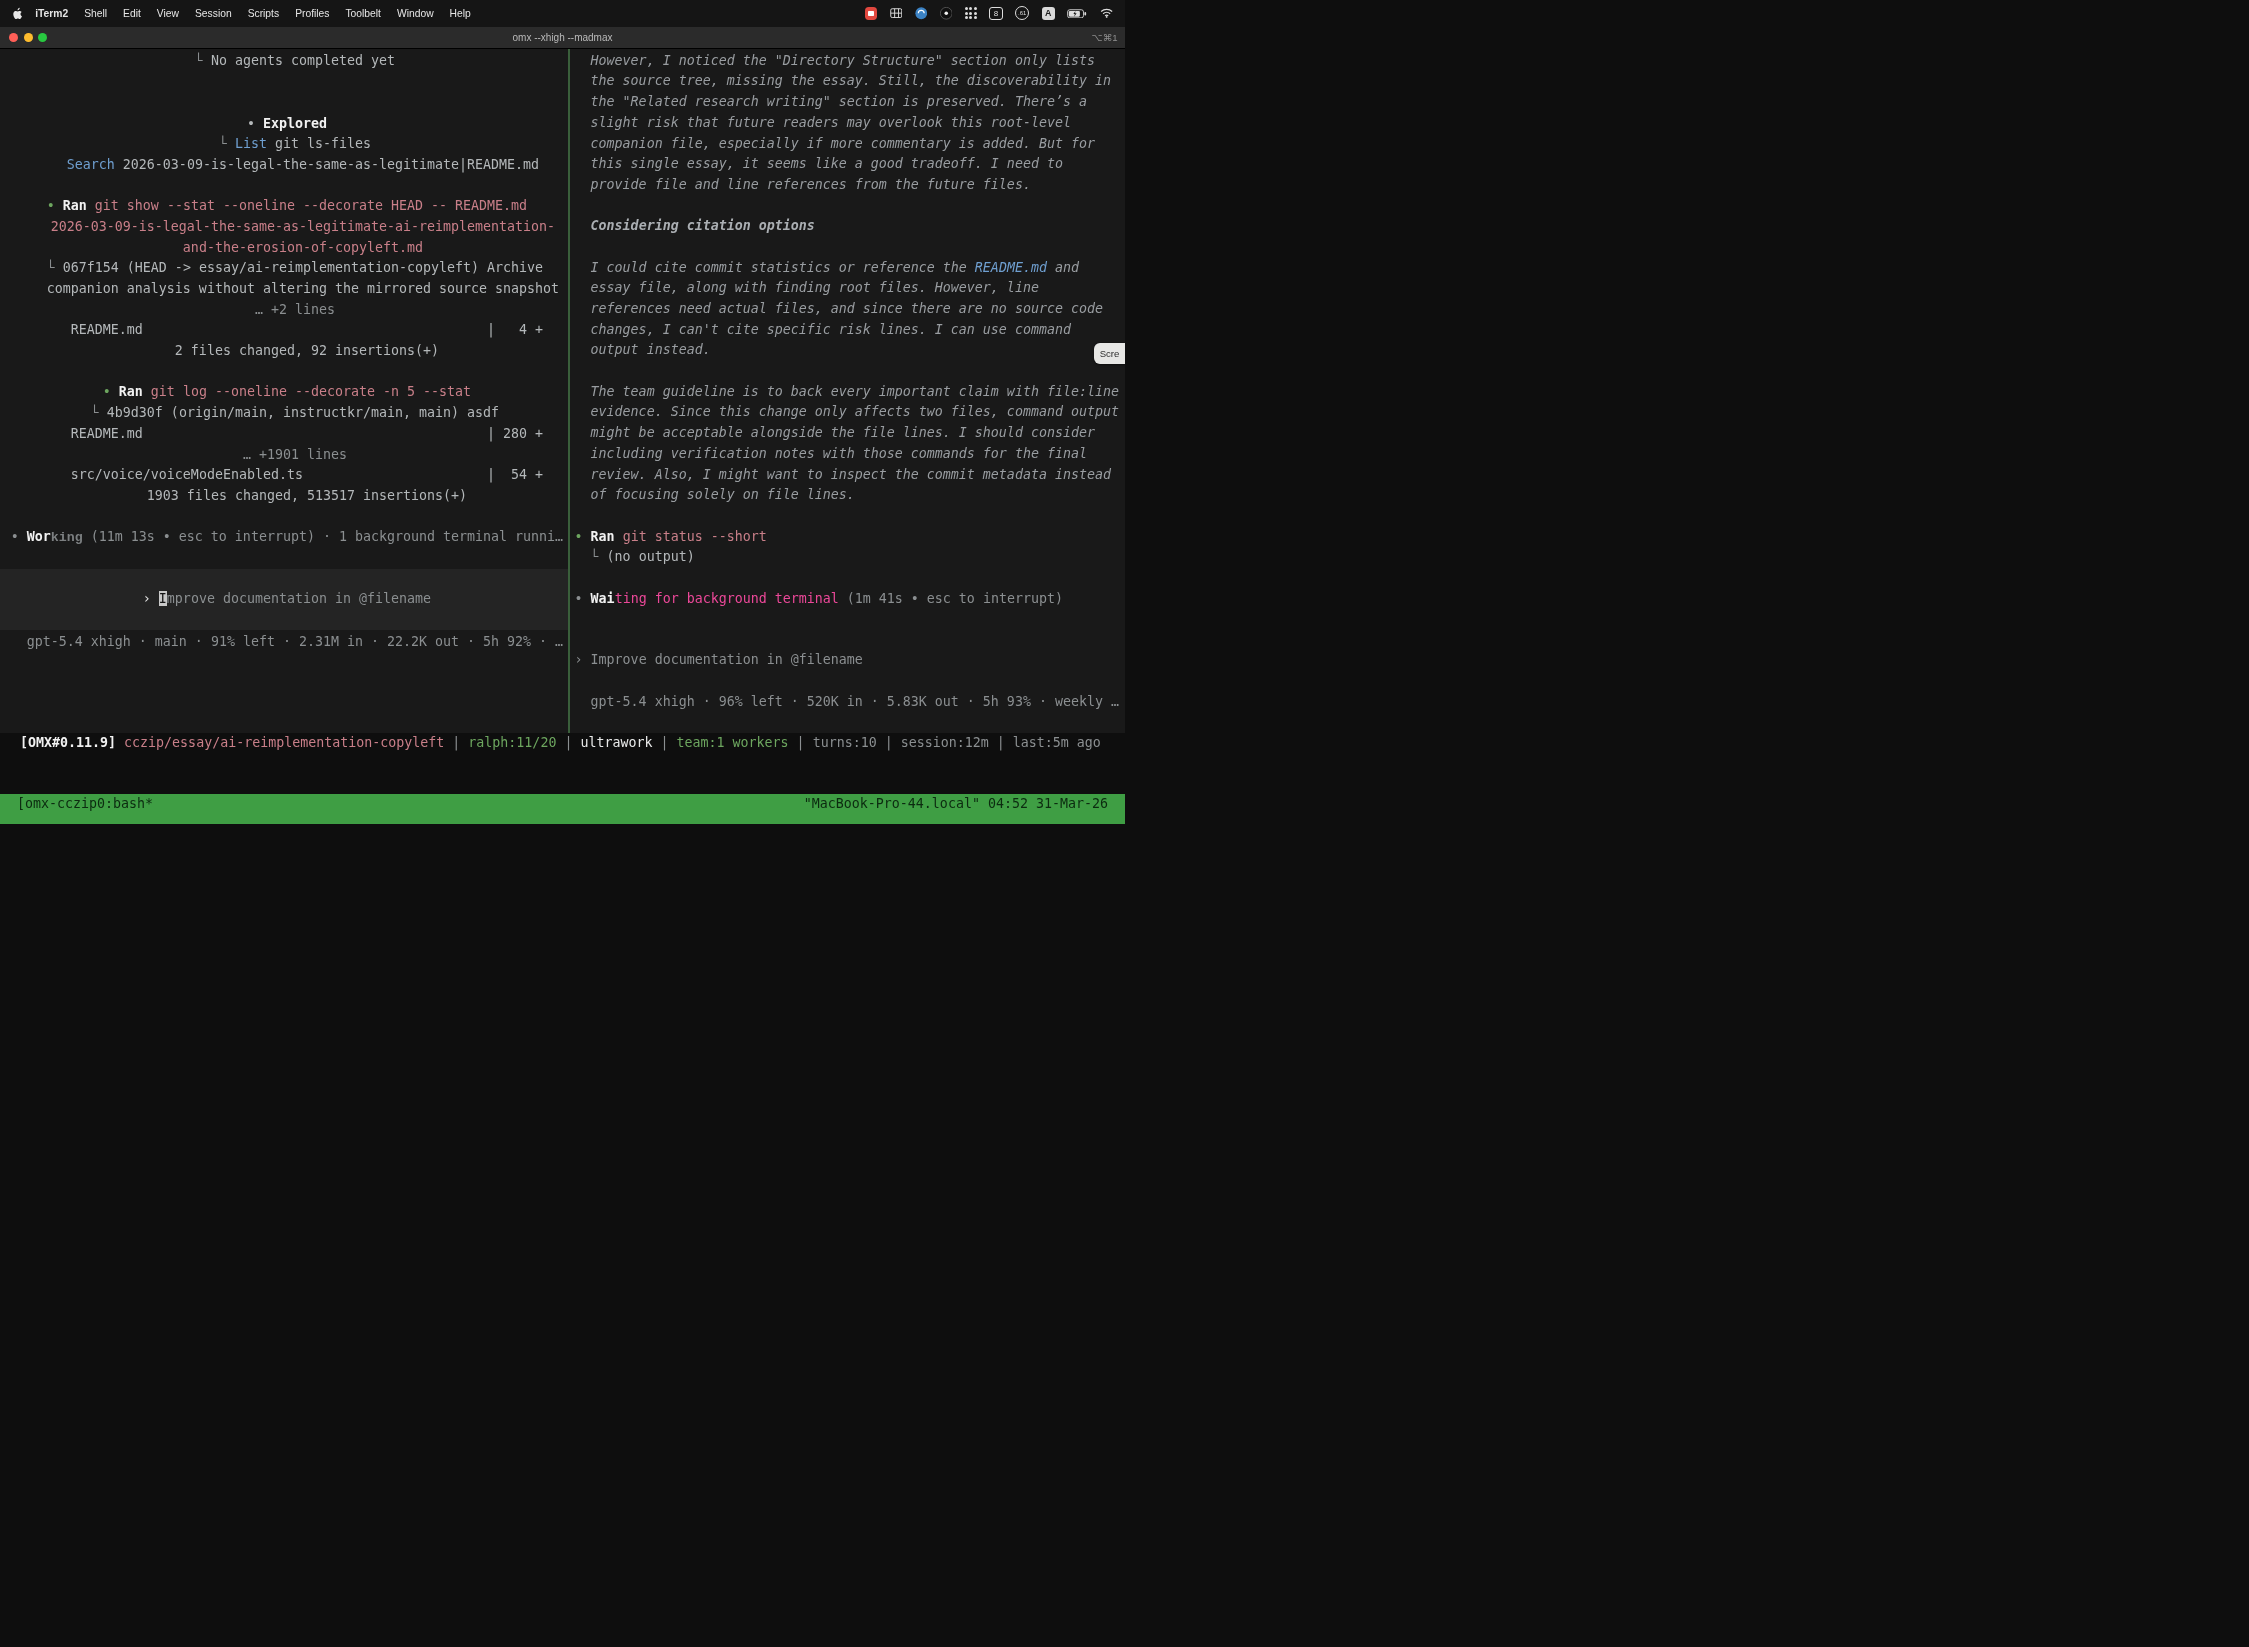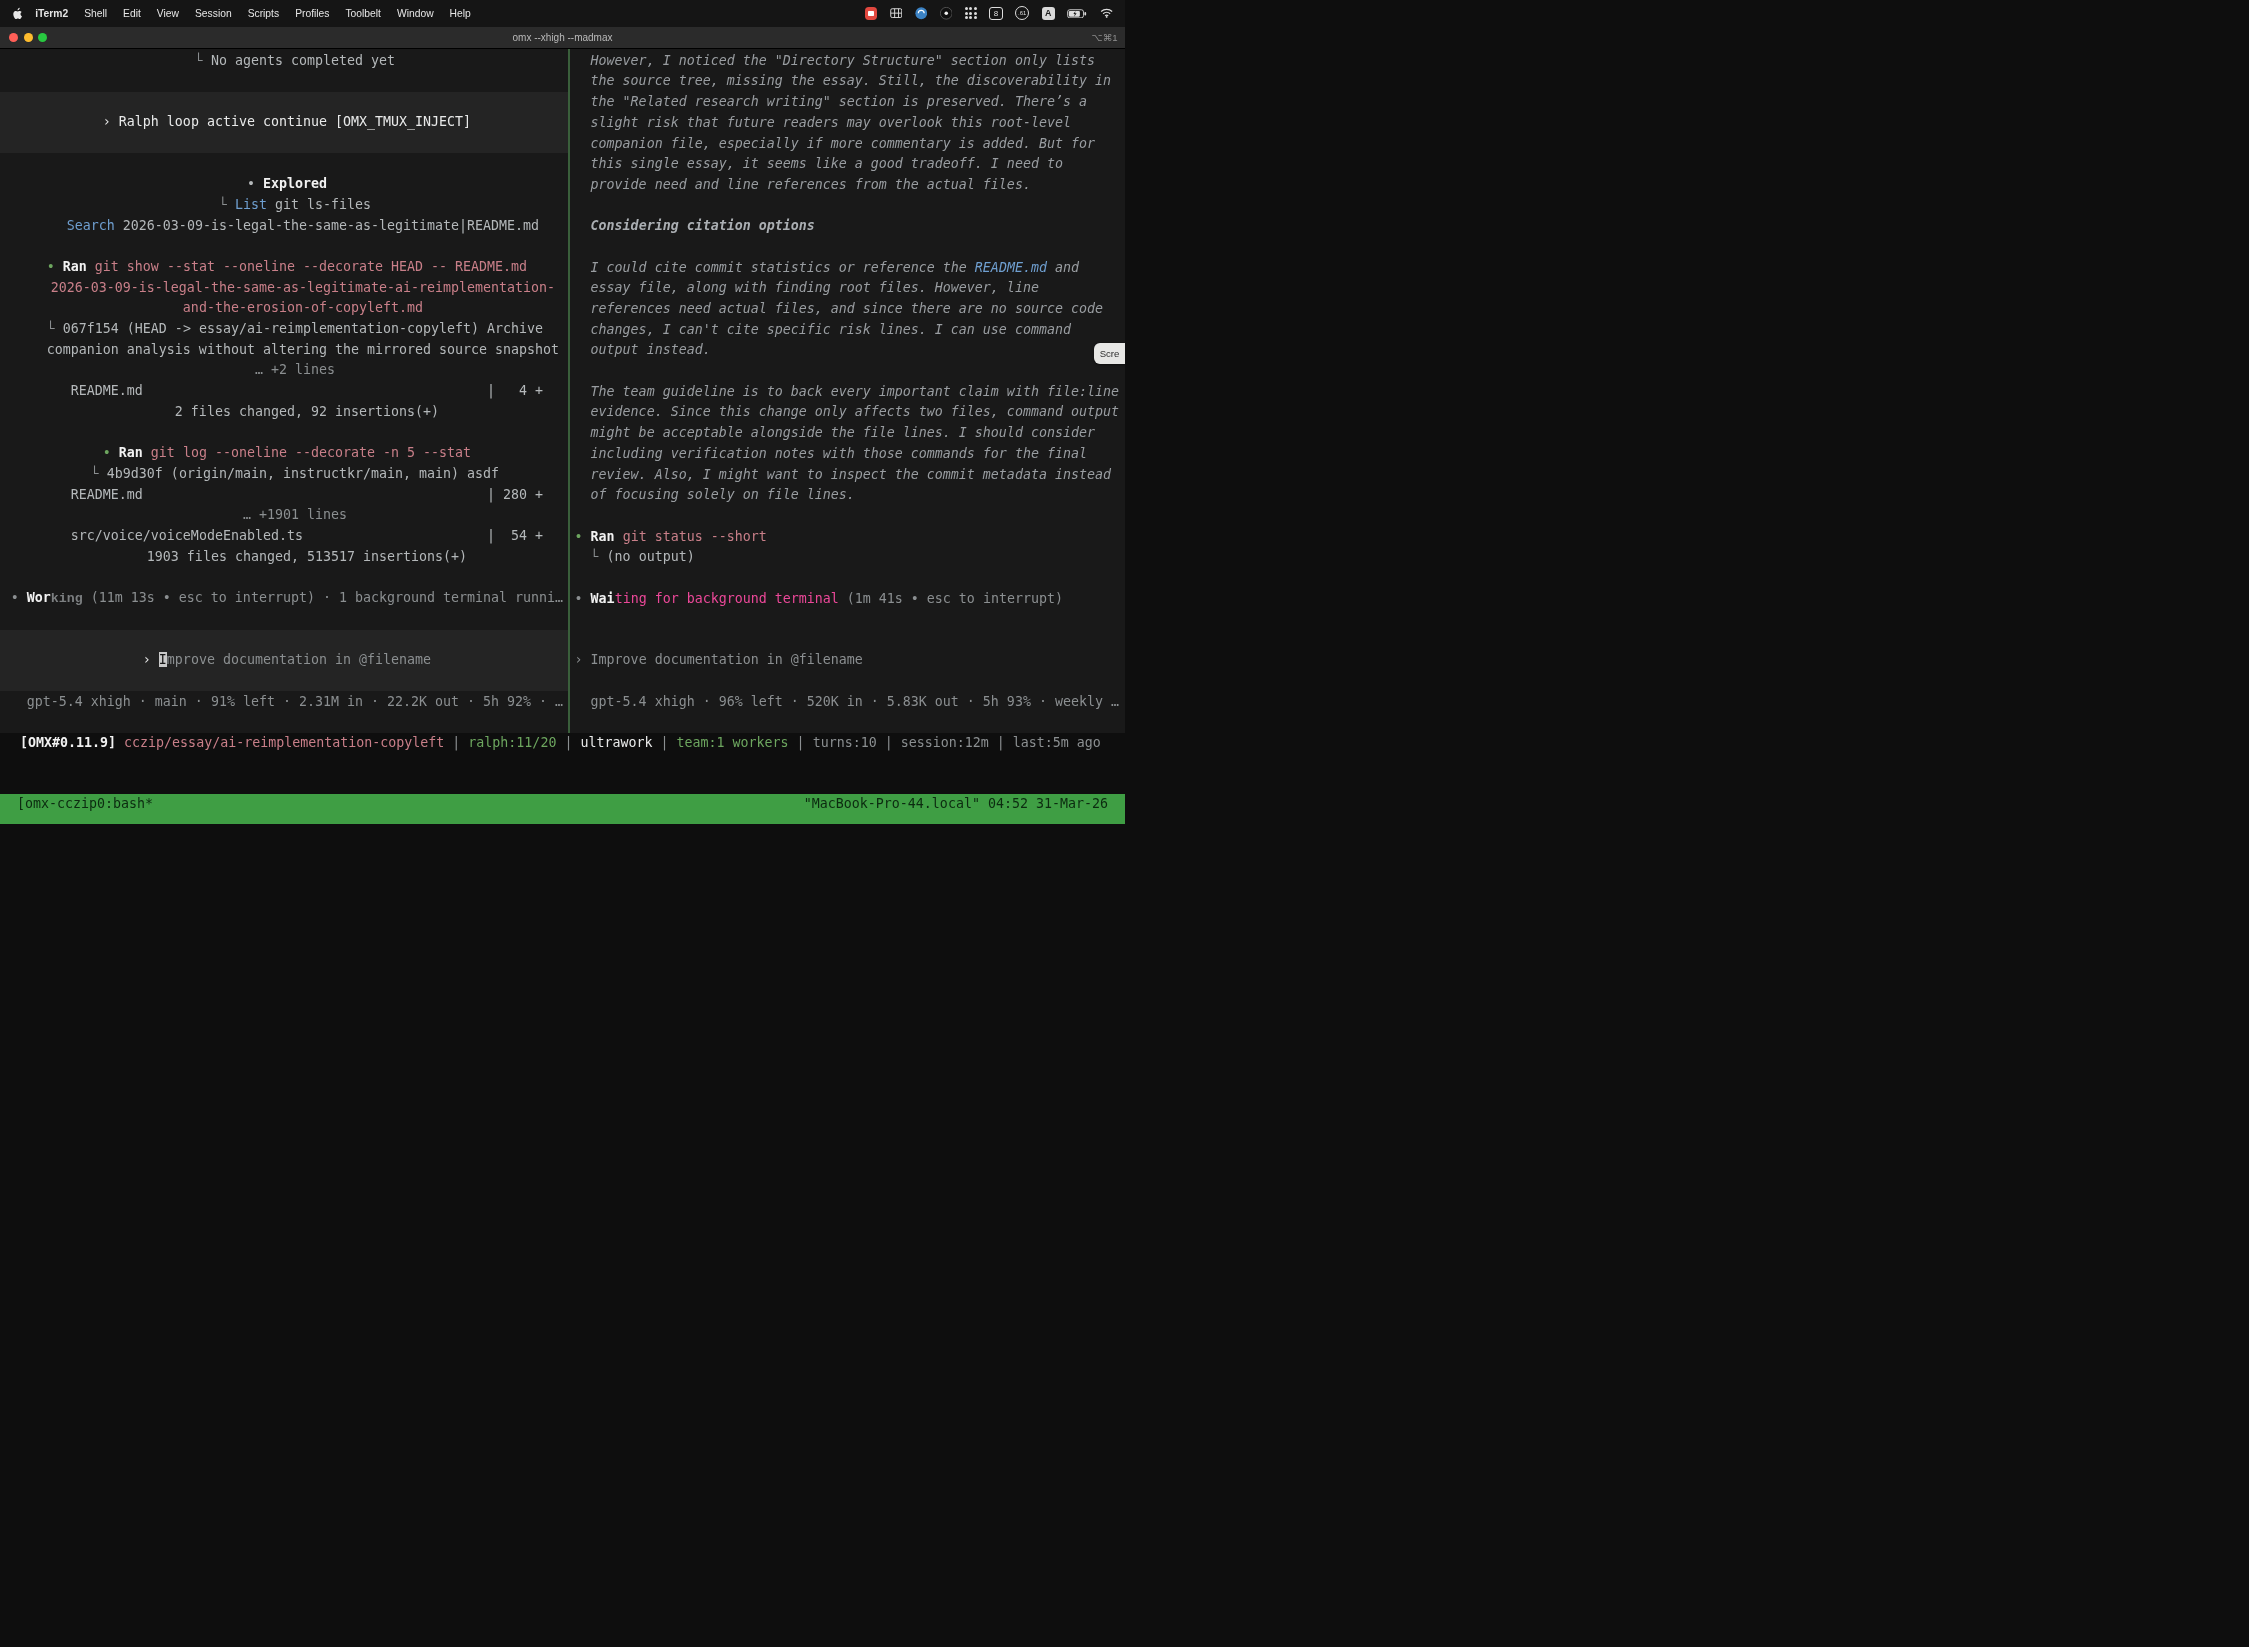--- a/index.html
+++ b/index.html
@@ -149,23 +149,20 @@
     <span class="light g"></span>
   </div>
   <div class="wtitle">omx --xhigh --madmax</div>
   <div class="wshort">⌥⌘1</div>
 </div>
 
 <div class="panes">
   <div class="pane pane-left" id="pane-left">
       <div class="tline"><span class="s-dim">  └ </span><span class="s-fg">No agents completed yet</span></div>
       <div class="gap" style="height: 20.7px;"></div>
-      <div class="tbox">
-        <div class="tline"><span class="s-bri">› </span><span class="s-bri">Ralph loop active continue [OMX_TMUX_INJECT]</span></div>
-      </div>
       <div class="gap" style="height: 21.4px;"></div>
       <div class="tline"><span class="s-fg">• </span><span class="s-brib">Explored</span></div>
       <div class="tline"><span class="s-dim">  └ </span><span class="s-blue">List</span><span class="s-fg"> git ls-files</span></div>
       <div class="tline"><span class="s-fg">    </span><span class="s-blue">Search</span><span class="s-fg"> 2026-03-09-is-legal-the-same-as-legitimate|README.md</span></div>
       <div class="tline"></div>
       <div class="tline"><span class="s-grn">• </span><span class="s-brib">Ran</span><span class="s-fg"> </span><span class="s-rose">git show --stat --oneline --decorate HEAD -- README.md</span></div>
       <div class="tline"><span class="s-rose">    2026-03-09-is-legal-the-same-as-legitimate-ai-reimplementation-</span></div>
       <div class="tline"><span class="s-rose">    and-the-erosion-of-copyleft.md</span></div>
       <div class="tline"><span class="s-dim">  └ </span><span class="s-fg">067f154 (HEAD -&gt; essay/ai-reimplementation-copyleft) Archive</span></div>
       <div class="tline"><span class="s-fg">    companion analysis without altering the mirrored source snapshot</span></div>
@@ -189,21 +186,21 @@
       <div class="tline"><span class="s-dim">  gpt-5.4 xhigh · main · 91% left · 2.31M in · 22.2K out · 5h 92% · …</span></div>
     </div>
   <div class="divider"></div>
   <div class="pane pane-right" id="pane-right">
       <div class="tline"><span class="s-it">  However, I noticed the "Directory Structure" section only lists</span></div>
       <div class="tline"><span class="s-it">  the source tree, missing the essay. Still, the discoverability in</span></div>
       <div class="tline"><span class="s-it">  the "Related research writing" section is preserved. There’s a</span></div>
       <div class="tline"><span class="s-it">  slight risk that future readers may overlook this root-level</span></div>
       <div class="tline"><span class="s-it">  companion file, especially if more commentary is added. But for</span></div>
       <div class="tline"><span class="s-it">  this single essay, it seems like a good tradeoff. I need to</span></div>
-      <div class="tline"><span class="s-it">  provide need and line references from the actual files.</span></div>
+      <div class="tline"><span class="s-it">  provide file and line references from the future files.</span></div>
       <div class="tline"></div>
       <div class="tline"><span class="s-it">  </span><span class="s-itb">Considering citation options</span></div>
       <div class="tline"></div>
       <div class="tline"><span class="s-it">  I could cite commit statistics or reference the </span><span class="s-blueit">README.md</span><span class="s-it"> and</span></div>
       <div class="tline"><span class="s-it">  essay file, along with finding root files. However, line</span></div>
       <div class="tline"><span class="s-it">  references need actual files, and since there are no source code</span></div>
       <div class="tline"><span class="s-it">  changes, I can't cite specific risk lines. I can use command</span></div>
       <div class="tline"><span class="s-it">  output instead.</span></div>
       <div class="tline"></div>
       <div class="tline"><span class="s-it">  The team guideline is to back every important claim with file:line</span></div>

